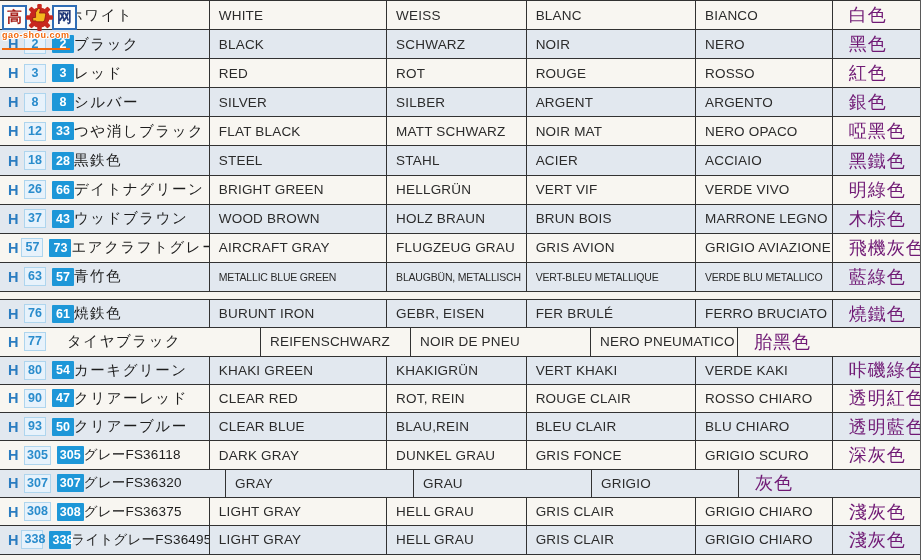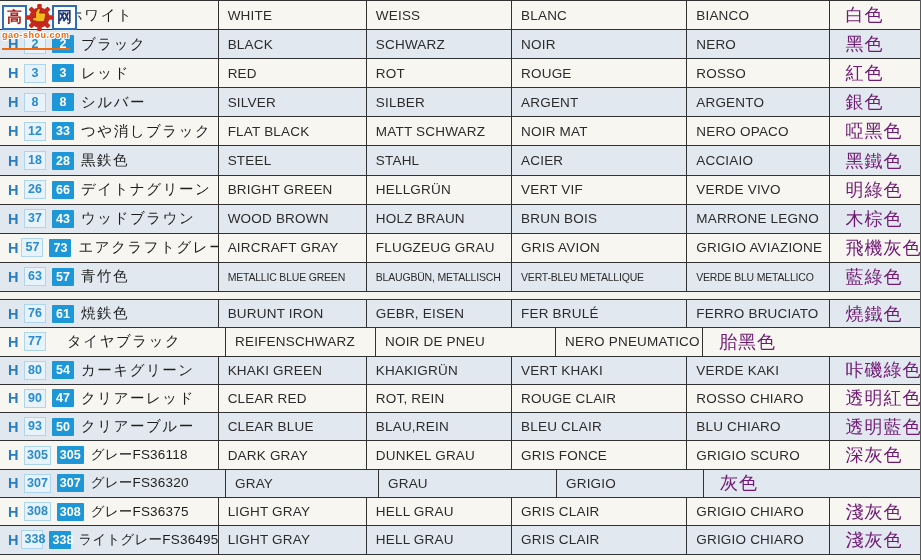--- a/index.html
+++ b/index.html
@@ -34,21 +34,21 @@
   .cell{
     height:100%;
     display:flex;
     align-items:center;
     box-sizing:border-box;
     overflow:hidden;
     white-space:nowrap;
   }
   .c-code{width:225px;padding-left:8px;}
   .c-en{width:153px;}
-  .c-de{width:150px;}
+  .c-de{width:150px;margin-left:35px;}
   .c-fr{width:152px;}
   .c-it{width:147px;margin-left:28px;}
   .c-zh{width:94px;}
   .c-en,.c-de,.c-fr,.c-it{
     border-left:1px solid var(--line,#333);
     padding-left:9px;
     font-size:13.5px;
     color:#2b2b2b;
     letter-spacing:0.2px;
   }
@@ -91,21 +91,20 @@
     margin-left:6px;
     height:18px;line-height:18px;
     text-align:center;
     background:var(--badge-blue,#1d97d8);
     color:#fff;
     font-size:12.5px;
     font-weight:bold;
     border-radius:1px;
   }
   .jp{
-    margin-left:7px;
     font-size:14.5px;
     color:#1d1d1d;
     letter-spacing:1.5px;
   }
   .jp.long{letter-spacing:0.2px;font-size:13.5px;}
   .jp.indent{margin-left:21px;}
   .jp.wm-indent{margin-left:60px;}
   
   .watermark{
     position:absolute;top:4px;left:2px;

